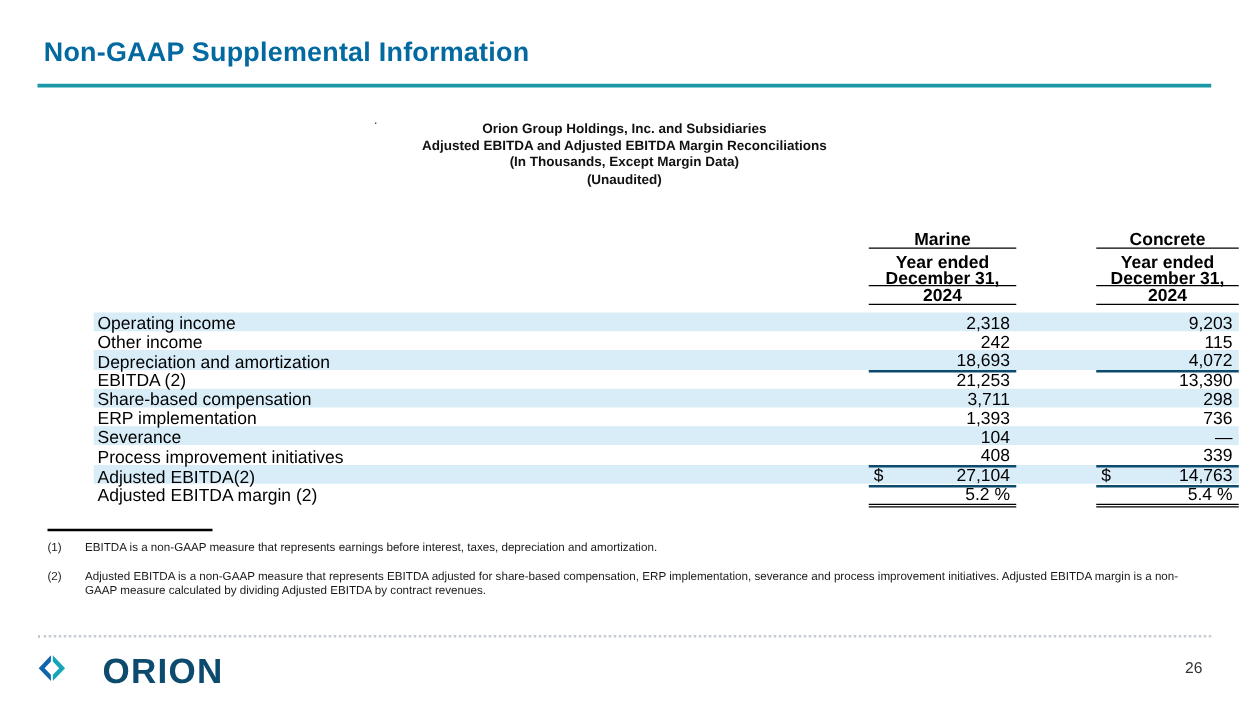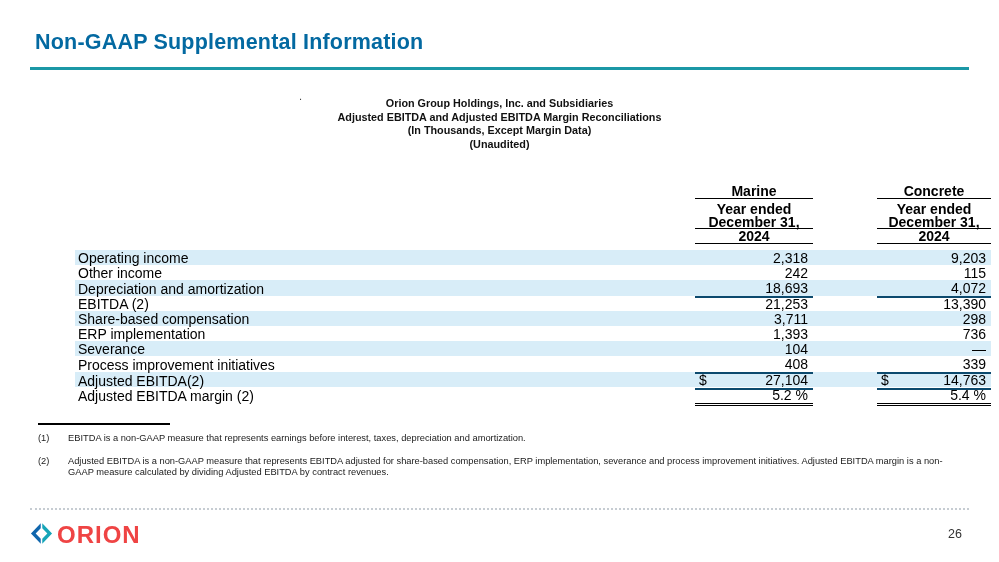--- a/index.html
+++ b/index.html
@@ -38,21 +38,21 @@
   .gapcell { }
 
   .fn-rule { position:absolute; left:38px; top:423px; width:132px; height:2px; background:#000; }
   .footnotes { position:absolute; left:38px; top:433px; width:908px; font-size:9.3px; color:#1a1a1a; }
   .fn { display:grid; grid-template-columns:30px 1fr; margin-bottom:11px; line-height:11.5px; }
 
   .dotted-rule { position:absolute; left:30px; top:508px; width:939px;
                  border-top:2px dotted #c6ccd2; }
 
   .logo { position:absolute; left:30px; top:521px; display:flex; align-items:center; gap:4px; }
-  .logo-text { font-size:24px; font-weight:800; color:#ef4444; letter-spacing:1px; }
+  .logo-text { font-size:28px; font-weight:800; color:#0c4a6e; letter-spacing:1px;margin-left:25px; }
   .page-number { position:absolute; right:37px; top:527px; font-size:12.5px; color:#333; }
 </style>
 </head>
 <body>
 
 <div class="slide">
 
   <h1 class="title">Non-GAAP Supplemental Information</h1>
   <div class="title-rule"></div>
 

